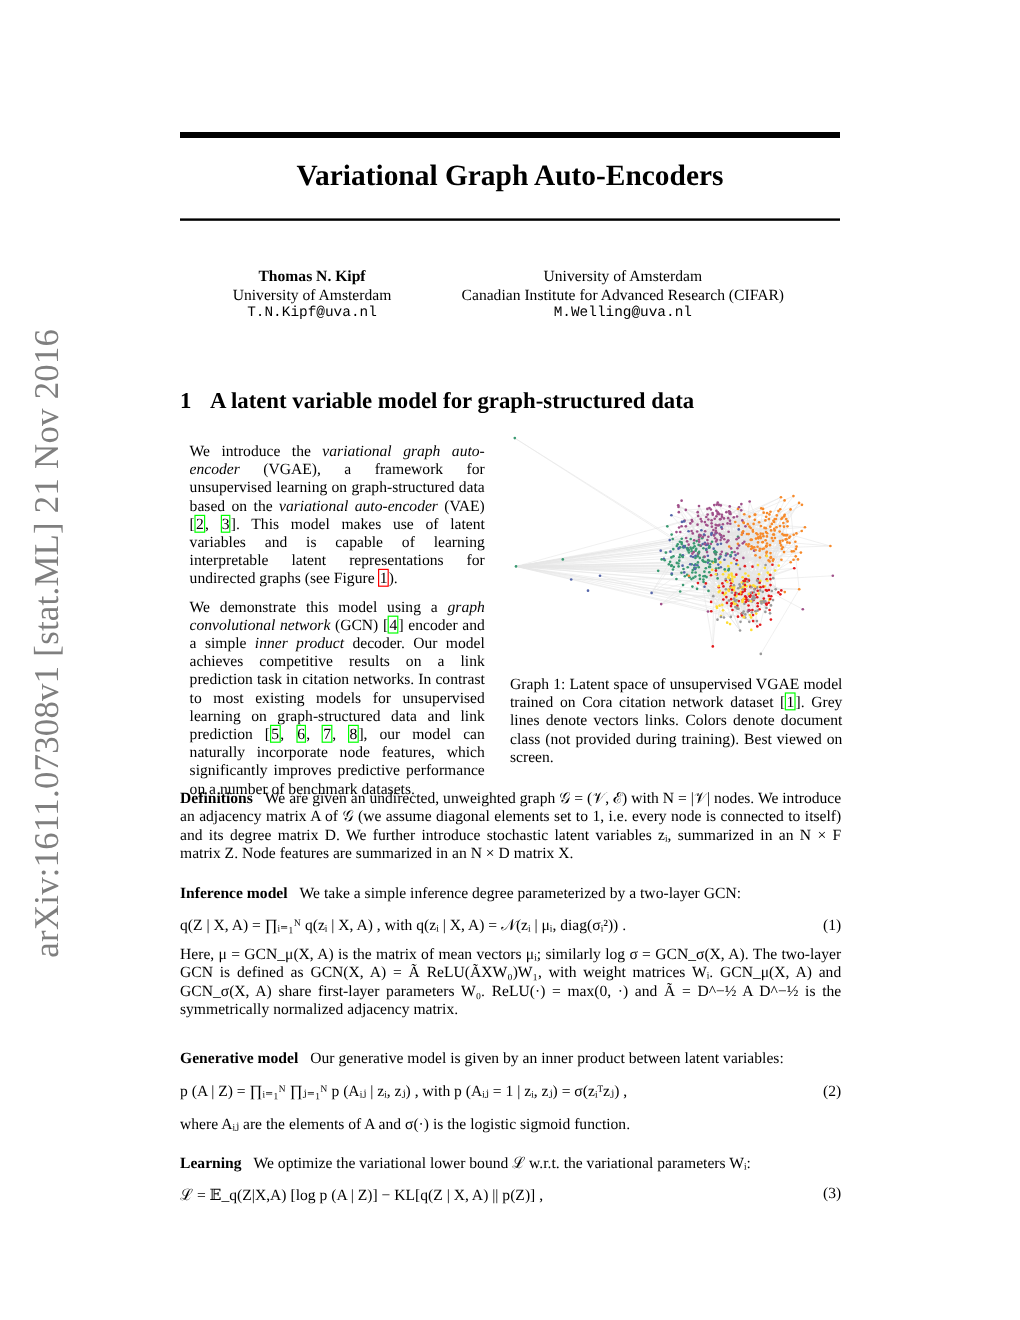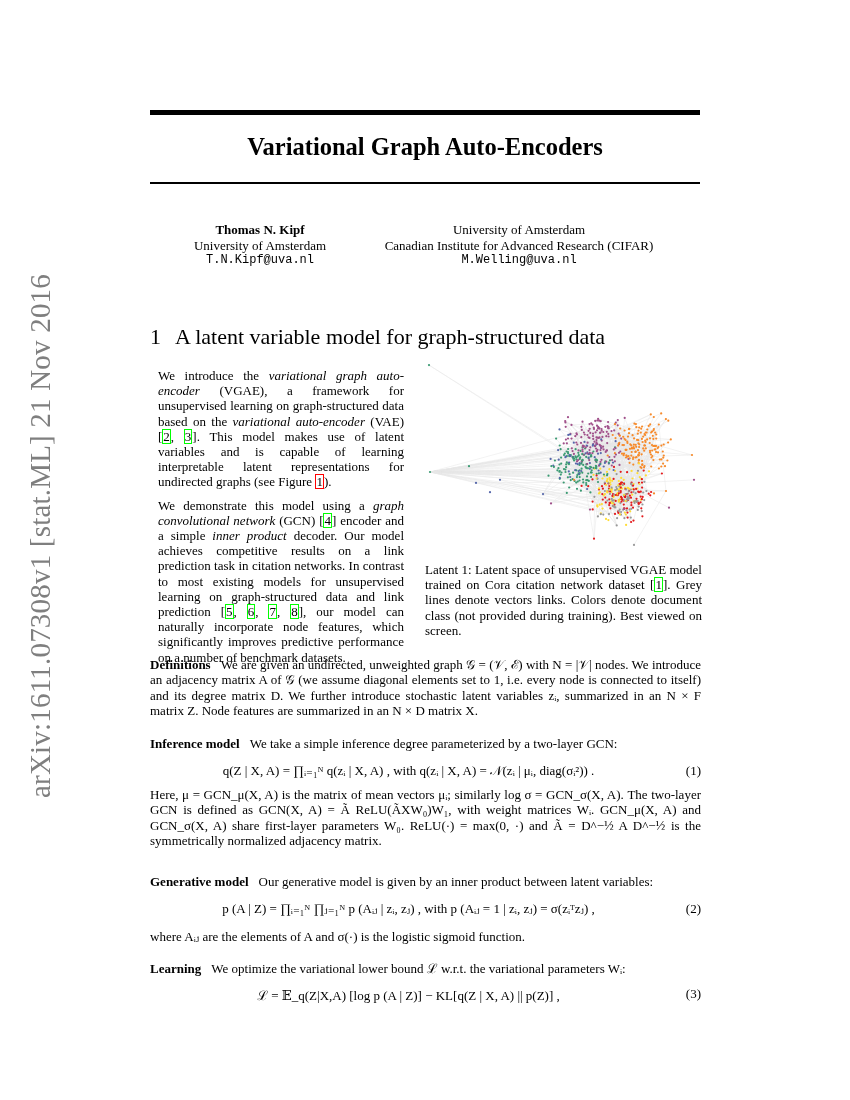--- a/index.html
+++ b/index.html
@@ -10,36 +10,36 @@
   #rule-top { top: 110px; height: 5px; }
   #rule-bottom { top: 182px; height: 2px; }
   #title { top: 133px; left: 150px; width: 550px; text-align: center; font-weight: bold; font-size: 24.5px; }
   .author { position: absolute; text-align: center; font-size: 13px; line-height: 15.5px; }
   .author .name { font-weight: bold; }
   .mono { font-family: "Liberation Mono", "DejaVu Sans Mono", monospace; font-size: 12px; }
   #author-1 { left: 180px; width: 160px; top: 222px; }
   #author-2 { left: 360px; width: 318px; top: 222px; }
   #arxiv-stamp { position: absolute; left: 40px; top: 536px; transform: translate(-50%,-50%) rotate(-90deg);
     white-space: nowrap; font-size: 29px; color: #7f7f7f; font-family: "Liberation Serif", serif; letter-spacing: 0.2px; }
-  #section-heading { top: 324px; left: 150px; font-weight: normal; font-size: 22px; }
+  #section-heading { top: 324px; left: 150px; font-weight: bold; font-size: 19px; }
   #section-heading .num { display: inline-block; width: 25px; }
   .para { position: absolute; font-size: 13px; line-height: 15.2px; text-align: justify; hyphens: manual; }
   .para p { margin: 8px; }
   #intro-col { left: 150px; top: 360px; width: 262px; }
   #intro-col p + p { margin-top: 5px; }
   .cite-g { outline: 1px solid #00ff00; outline-offset: -1px; padding: 0 1px; }
   .cite-r { outline: 1px solid #ff0000; outline-offset: -1px; padding: 0 1px; }
   #figure-1 { left: 424px; top: 360px; width: 278px; height: 195px; }
   #figure-caption { left: 425px; top: 562px; width: 277px; font-size: 13px; line-height: 15.2px; text-align: justify; }
   .block { position: absolute; left: 150px; width: 551px; font-size: 13px; line-height: 15.3px; text-align: justify; }
   .block .lead { font-weight: bold; margin-right: 10px; }
   .block p { margin: 0; }
   .it { font-style: italic; }
   .eq { position: absolute; left: 150px; width: 551px; font-size: 13px; }
-  .eq .body { position: absolute; left: 16px; right: 50px; text-align: center; white-space: nowrap; }
+  .eq .body { position: absolute; left: 0; right: 50px; text-align: left; white-space: nowrap; }
   .eq .num { position: absolute; right: 0; }
   #definitions { top: 657px; }
   #inference { top: 736px; }
   #eq1 { top: 763px; }
   #inference-text { top: 787px; }
   #generative { top: 874px; }
   #eq2 { top: 901px; }
   #generative-after { top: 929px; }
   #learning { top: 961px; }
   #eq3 { top: 986px; }
@@ -1487,21 +1487,21 @@
       <circle cx="241.0" cy="106.2" r="1.1" fill="#f78a2a"></circle>
       <circle cx="146.0" cy="74.5" r="1.1" fill="#5566aa"></circle>
       <circle cx="140.0" cy="95.0" r="1.1" fill="#3a9a72"></circle>
       <circle cx="150.0" cy="119.8" r="1.1" fill="#f78a2a"></circle>
       <circle cx="210.0" cy="184.9" r="1.1" fill="#999999"></circle>
       <circle cx="170.0" cy="178.7" r="1.1" fill="#e41a1c"></circle>
       <circle cx="6.0" cy="112.0" r="1.1" fill="#3a9a72"></circle>
     </g>
 </svg>
 
-<div class="abs" id="figure-caption"><span>Latent 1:</span><span> Latent space of unsupervised VGAE model trained on Cora citation network dataset [</span><span class="cite-g">1</span><span>]. Grey lines denote vectors links. Colors denote document class (not provided during training). Best viewed on screen.</span></div>
+<div class="abs" id="figure-caption"><span>Graph 1:</span><span> Latent space of unsupervised VGAE model trained on Cora citation network dataset [</span><span class="cite-g">1</span><span>]. Grey lines denote vectors links. Colors denote document class (not provided during training). Best viewed on screen.</span></div>
 
 <div class="block" id="definitions">
   <p><span class="lead">Definitions</span><span>We are given an undirected, unweighted graph 𝒢 = (𝒱, ℰ) with N = |𝒱| nodes. We introduce an adjacency matrix A of 𝒢 (we assume diagonal elements set to 1, i.e. every node is connected to itself) and its degree matrix D. We further introduce stochastic latent variables zᵢ, summarized in an N × F matrix Z. Node features are summarized in an N × D matrix X.</span></p>
 </div>
 
 <div class="block" id="inference">
   <p><span class="lead">Inference model</span><span>We take a simple inference degree parameterized by a two-layer GCN:</span></p>
 </div>
 <div class="eq" id="eq1">
   <span class="body">q(Z | X, A) = ∏ᵢ₌₁ᴺ q(zᵢ | X, A) ,  with   q(zᵢ | X, A) = 𝒩(zᵢ | μᵢ, diag(σᵢ²)) .</span>

